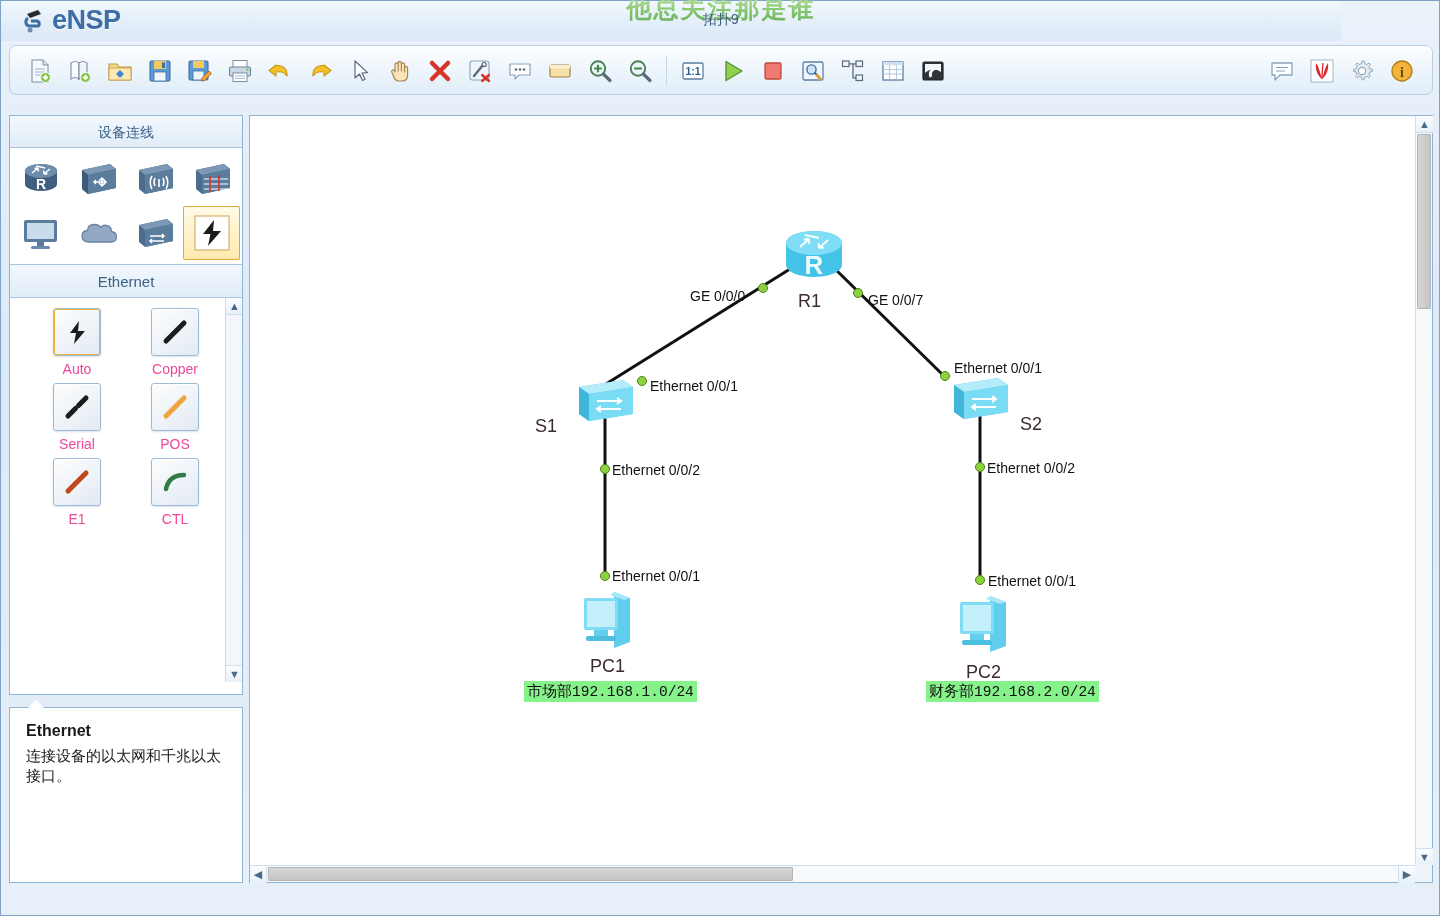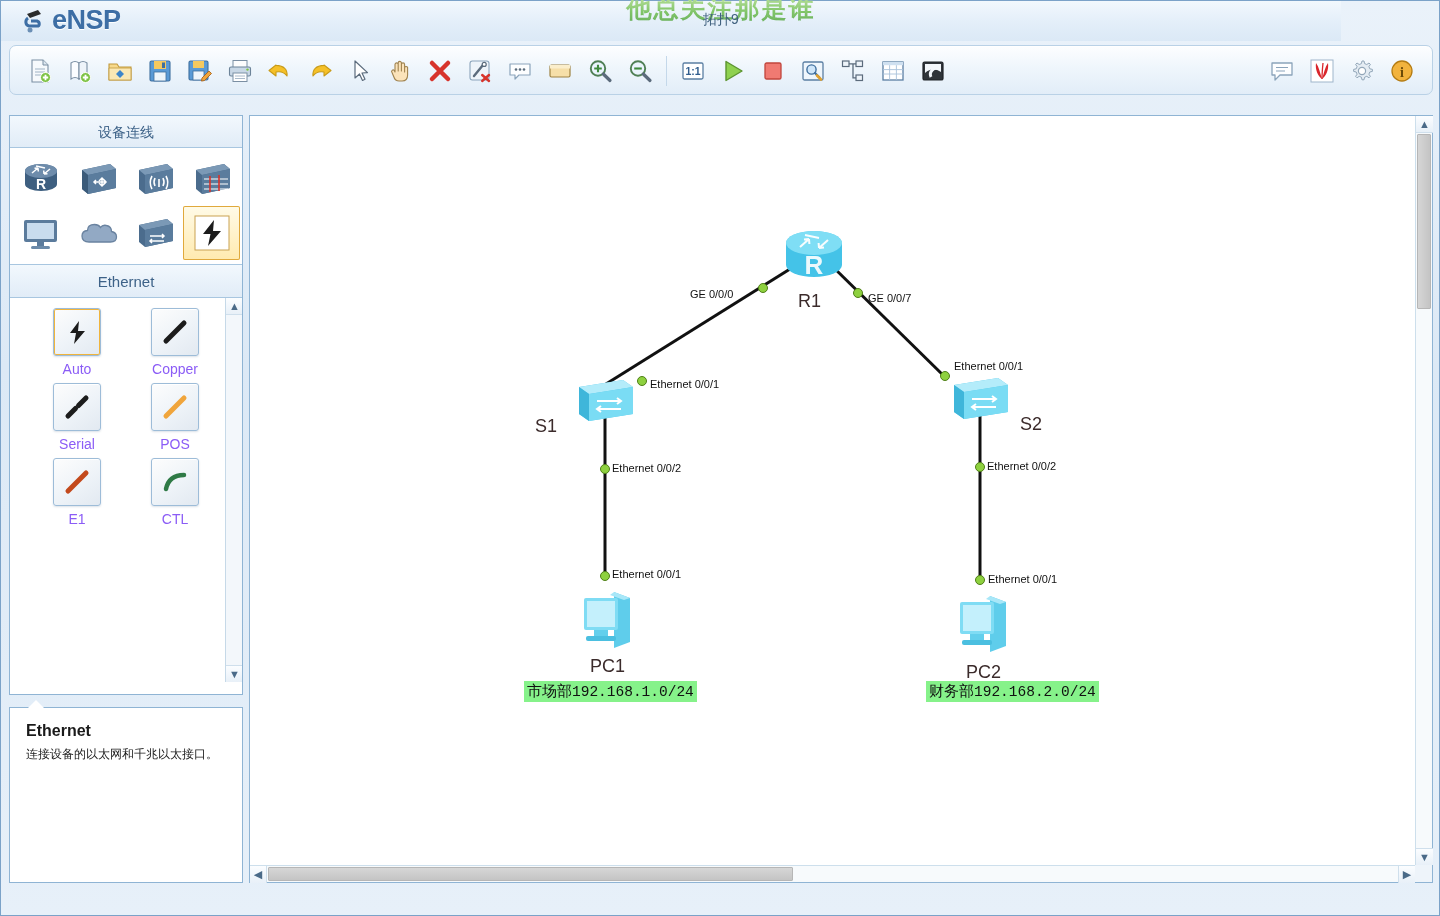--- a/index.html
+++ b/index.html
@@ -147,21 +147,21 @@
   }
   .cable-icon {
     width: 48px; height: 48px;
     border: 1px solid #9dbcd8;
     border-radius: 3px;
     background: linear-gradient(145deg,#fdfdfd 0%, #eef3f8 55%, #e2e9f1 100%);
     box-shadow: inset 0 1px 0 #ffffff, 0 1px 2px rgba(90,120,150,0.22);
     display: flex; align-items: center; justify-content: center;
   }
   .cable-cell.sel-cable .cable-icon { box-shadow: inset 0 0 0 1px #f0b43c, 0 1px 2px rgba(90,120,150,0.22); }
-  .cable-label { margin-top: 5px; font-size: 14px; color: #8b5cf6; }
+  .cable-label { margin-top: 5px; font-size: 14px; color: #ec4899; }
 
   .vscroll-sm {
     position: absolute; right: 0; top: 0; width: 17px; height: 384px;
     background: #f3f7fb; border-left: 1px solid #c6d9e8;
   }
   .vsb-arrow {
     width: 17px; height: 17px; display: flex; align-items: center; justify-content: center;
     background: linear-gradient(180deg,#fbfdff,#e8f0f8);
     border-bottom: 1px solid #cfdfec; cursor: pointer;
   }
@@ -169,21 +169,21 @@
   .chev { font-size: 11px; color: #4a6a88; line-height: 1; }
 
   
   .descbox {
     position: absolute; left: 8px; top: 706px; width: 234px; height: 176px;
     border: 1px solid #8fb4d4;
     background: #ffffff;
     padding: 14px 14px 0 16px;
   }
   .desc-title { font-size: 16px; font-weight: bold; color: #1a1a1a; margin-bottom: 6px; }
-  .desc-body { font-size: 12px; color: #1a1a1a; line-height: 1.35; }
+  .desc-body { font-size: 15px; color: #1a1a1a; line-height: 1.35; }
   .desc-notch {
     position: absolute; left: 18px; top: -8px;
     width: 0; height: 0;
     border-left: 8px solid transparent;
     border-right: 8px solid transparent;
     border-bottom: 8px solid #ffffff;
   }
 
   
   .canvas-wrap {
@@ -224,21 +224,21 @@
     position: absolute; right: 0; bottom: 0; width: 17px; height: 17px;
     background: #eef4fa;
   }
 
   
   .node { position: absolute; }
   .node-label {
     position: absolute; font-size: 18px; color: #3b2b2b; white-space: nowrap;
   }
   .iface-label {
-    position: absolute; font-size: 11px; color: #111111; white-space: nowrap;
+    position: absolute; font-size: 14px; color: #111111; white-space: nowrap;
     font-family: "Liberation Sans", sans-serif;
   }
   .net-tag {
     position: absolute;
     background: #86f28a;
     font-size: 15px; color: #111111;
     padding: 1px 3px;
     white-space: nowrap;
     font-family: "Liberation Sans", sans-serif;
   }

